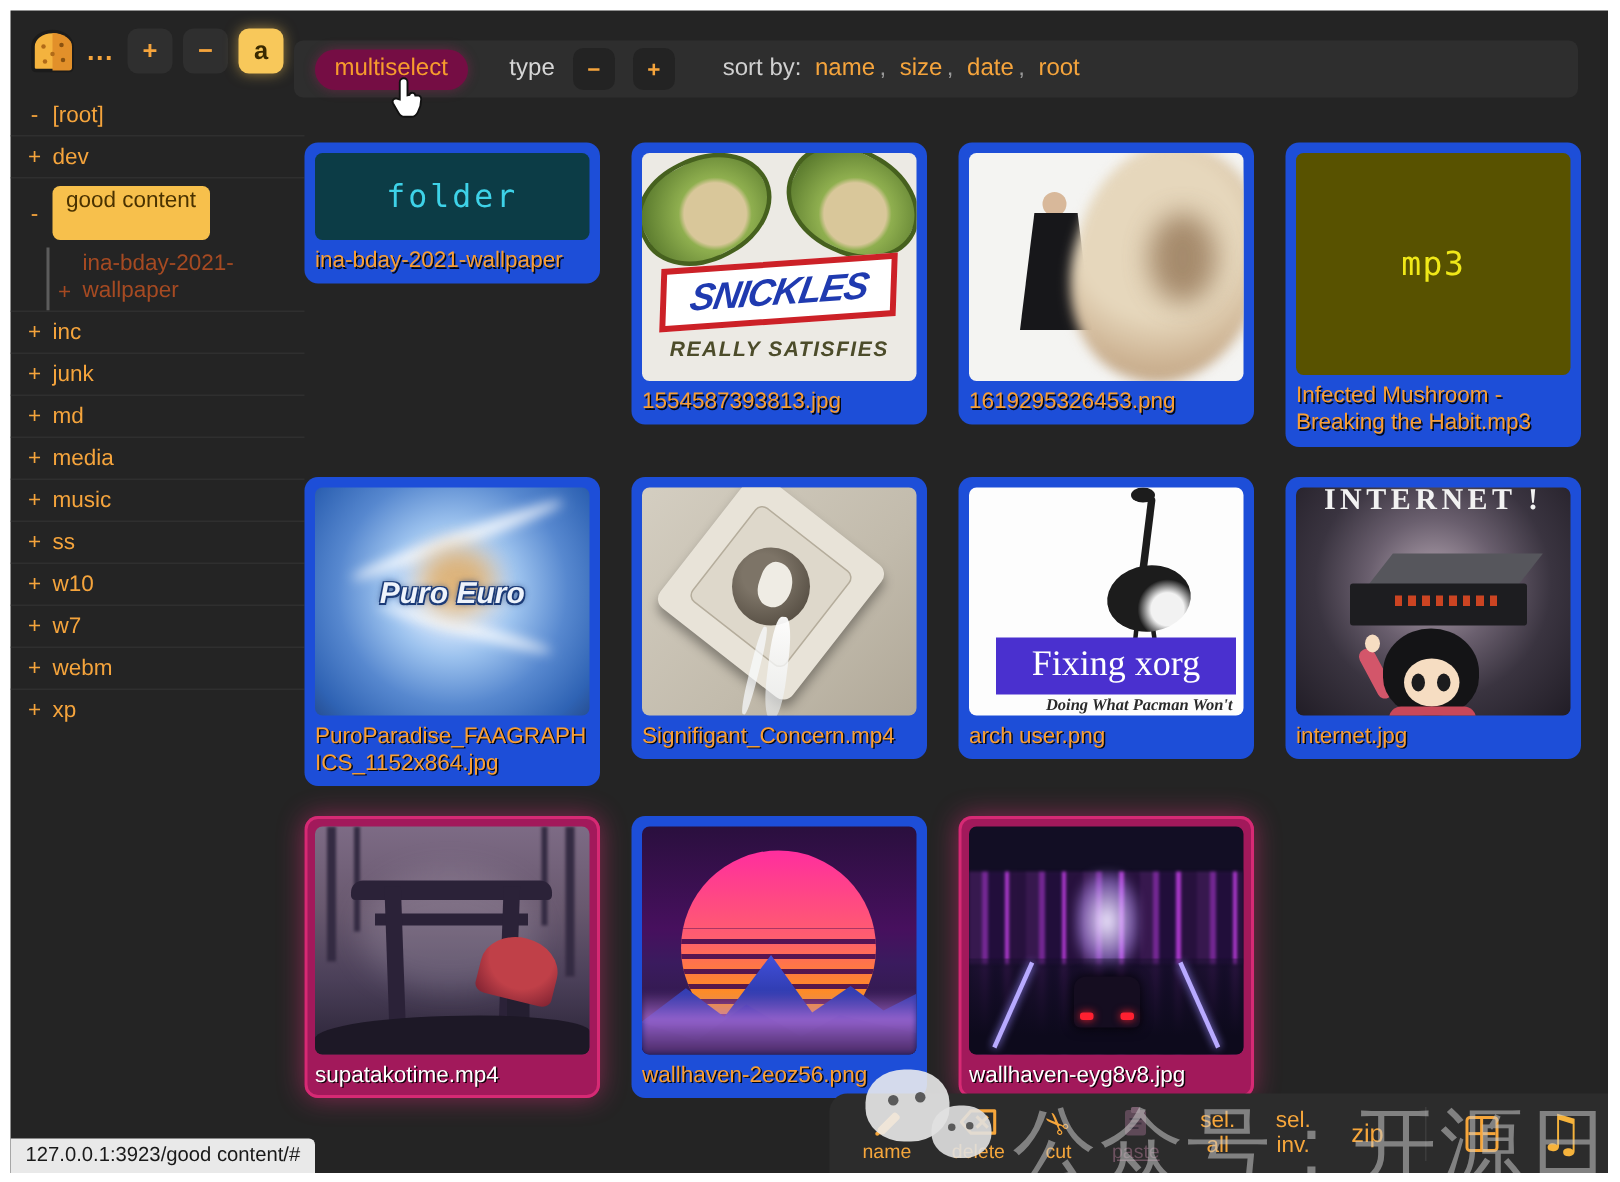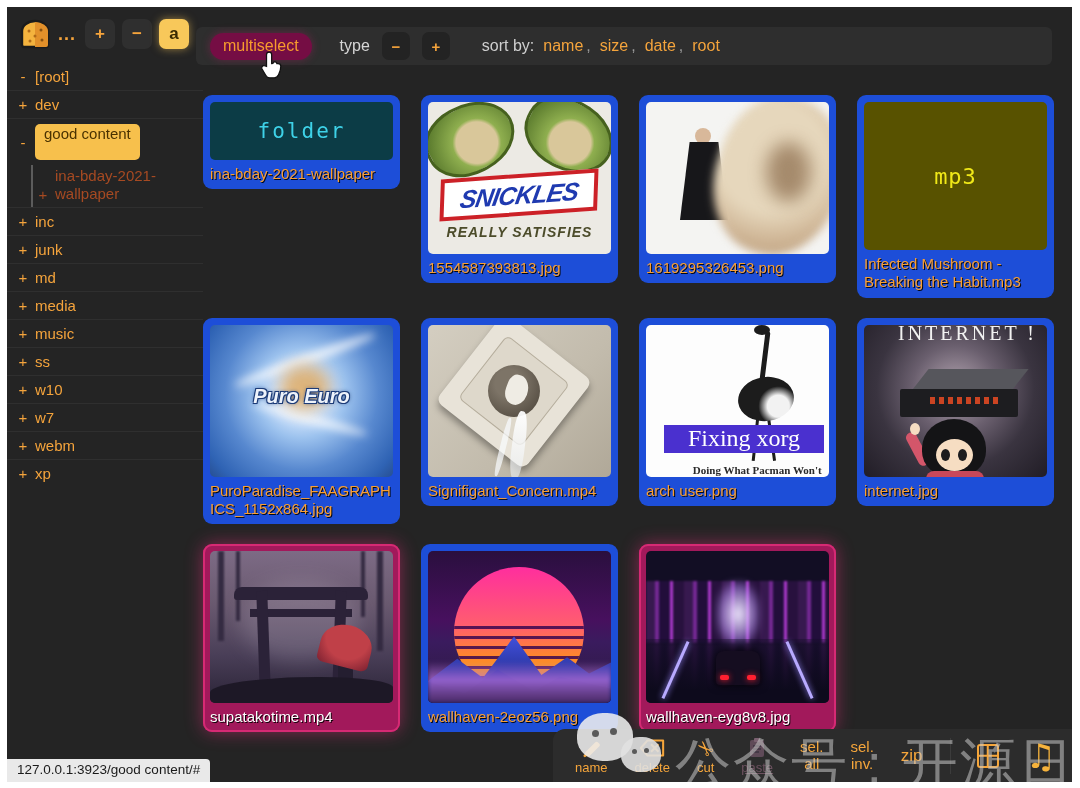--- a/index.html
+++ b/index.html
@@ -117,30 +117,30 @@
 
   
   .t-arch { background:#fdfdfd; }
   .os-body { position:absolute; left:92px; top:52px; width:56px; height:44px; transform:rotate(-8deg);
              background:radial-gradient(circle at 70% 70%, #f2f2f2 0 22%, #1c1c1c 40%); border-radius:50%; }
   .os-neck { position:absolute; left:116px; top:6px; width:5px; height:58px; background:#1c1c1c;
              border-radius:3px; transform:rotate(7deg); }
   .os-head { position:absolute; left:108px; top:0px; width:16px; height:10px; background:#1c1c1c; border-radius:50%; }
   .os-leg1 { position:absolute; left:108px; top:92px; width:3px; height:44px; background:#1c1c1c; transform:rotate(6deg); }
   .os-leg2 { position:absolute; left:124px; top:92px; width:3px; height:44px; background:#1c1c1c; transform:rotate(-8deg); }
-  .ar-banner { position:absolute; left:18px; top:100px; width:160px; height:28px; background:#4a30cf;
+  .ar-banner { position:absolute; left:18px; top:100px; width:160px; height:38px; background:#4a30cf;
                display:flex; align-items:center; justify-content:center; }
   .ar-banner span { color:#fff; font-family:"Liberation Serif",serif; font-size:24px; }
   .ar-sub { position:absolute; left:0; top:139px; width:96%; text-align:right; color:#2a2a2a;
-            font-family:"Liberation Serif",serif; font-weight:bold; font-size:11px; }
+            font-family:"Liberation Serif",serif; font-style:italic; font-weight:bold; font-size:11px; }
 
   
   .t-internet { background:radial-gradient(circle at 50% 42%, #b5a6b2 0%, #6a5f6e 34%, #3a3440 62%, #211d26 100%); }
-  .in-title { position:absolute; left:12px; top:-3px; width:100%; text-align:center; color:#f2f2f2;
-              font-family:"Liberation Serif",serif; font-weight:normal; font-size:20px; letter-spacing:3px; }
+  .in-title { position:absolute; left:0; top:-3px; width:100%; text-align:center; color:#f2f2f2;
+              font-family:"Liberation Serif",serif; font-weight:bold; font-size:20px; letter-spacing:3px; }
   .in-modtop { position:absolute; left:56px; top:44px; width:100px; height:22px; background:#56565c; transform:skewX(-38deg); }
   .in-modfront { position:absolute; left:36px; top:64px; width:118px; height:28px; background:#1d1d20; border-radius:2px; }
   .in-leds { position:absolute; left:66px; top:72px; width:70px; height:7px;
              background:repeating-linear-gradient(90deg,#c42 0 5px,transparent 5px 9px); }
   .in-hair { position:absolute; left:58px; top:94px; width:64px; height:58px; background:#141416; border-radius:50% 50% 44% 44%; }
   .in-face { position:absolute; left:72px; top:114px; width:37px; height:32px; background:#f6ddc2; border-radius:50%; }
   .in-eye1,.in-eye2 { position:absolute; top:124px; width:9px; height:12px; background:#1c1c1e; border-radius:50%; }
   .in-eye1 { left:77px; } .in-eye2 { left:94px; }
   .in-body { position:absolute; left:62px; top:146px; width:58px; height:20px; background:#c8485a; border-radius:8px 8px 0 0; }
   .in-arm { position:absolute; left:48px; top:106px; width:11px; height:36px; background:#d3566a;

